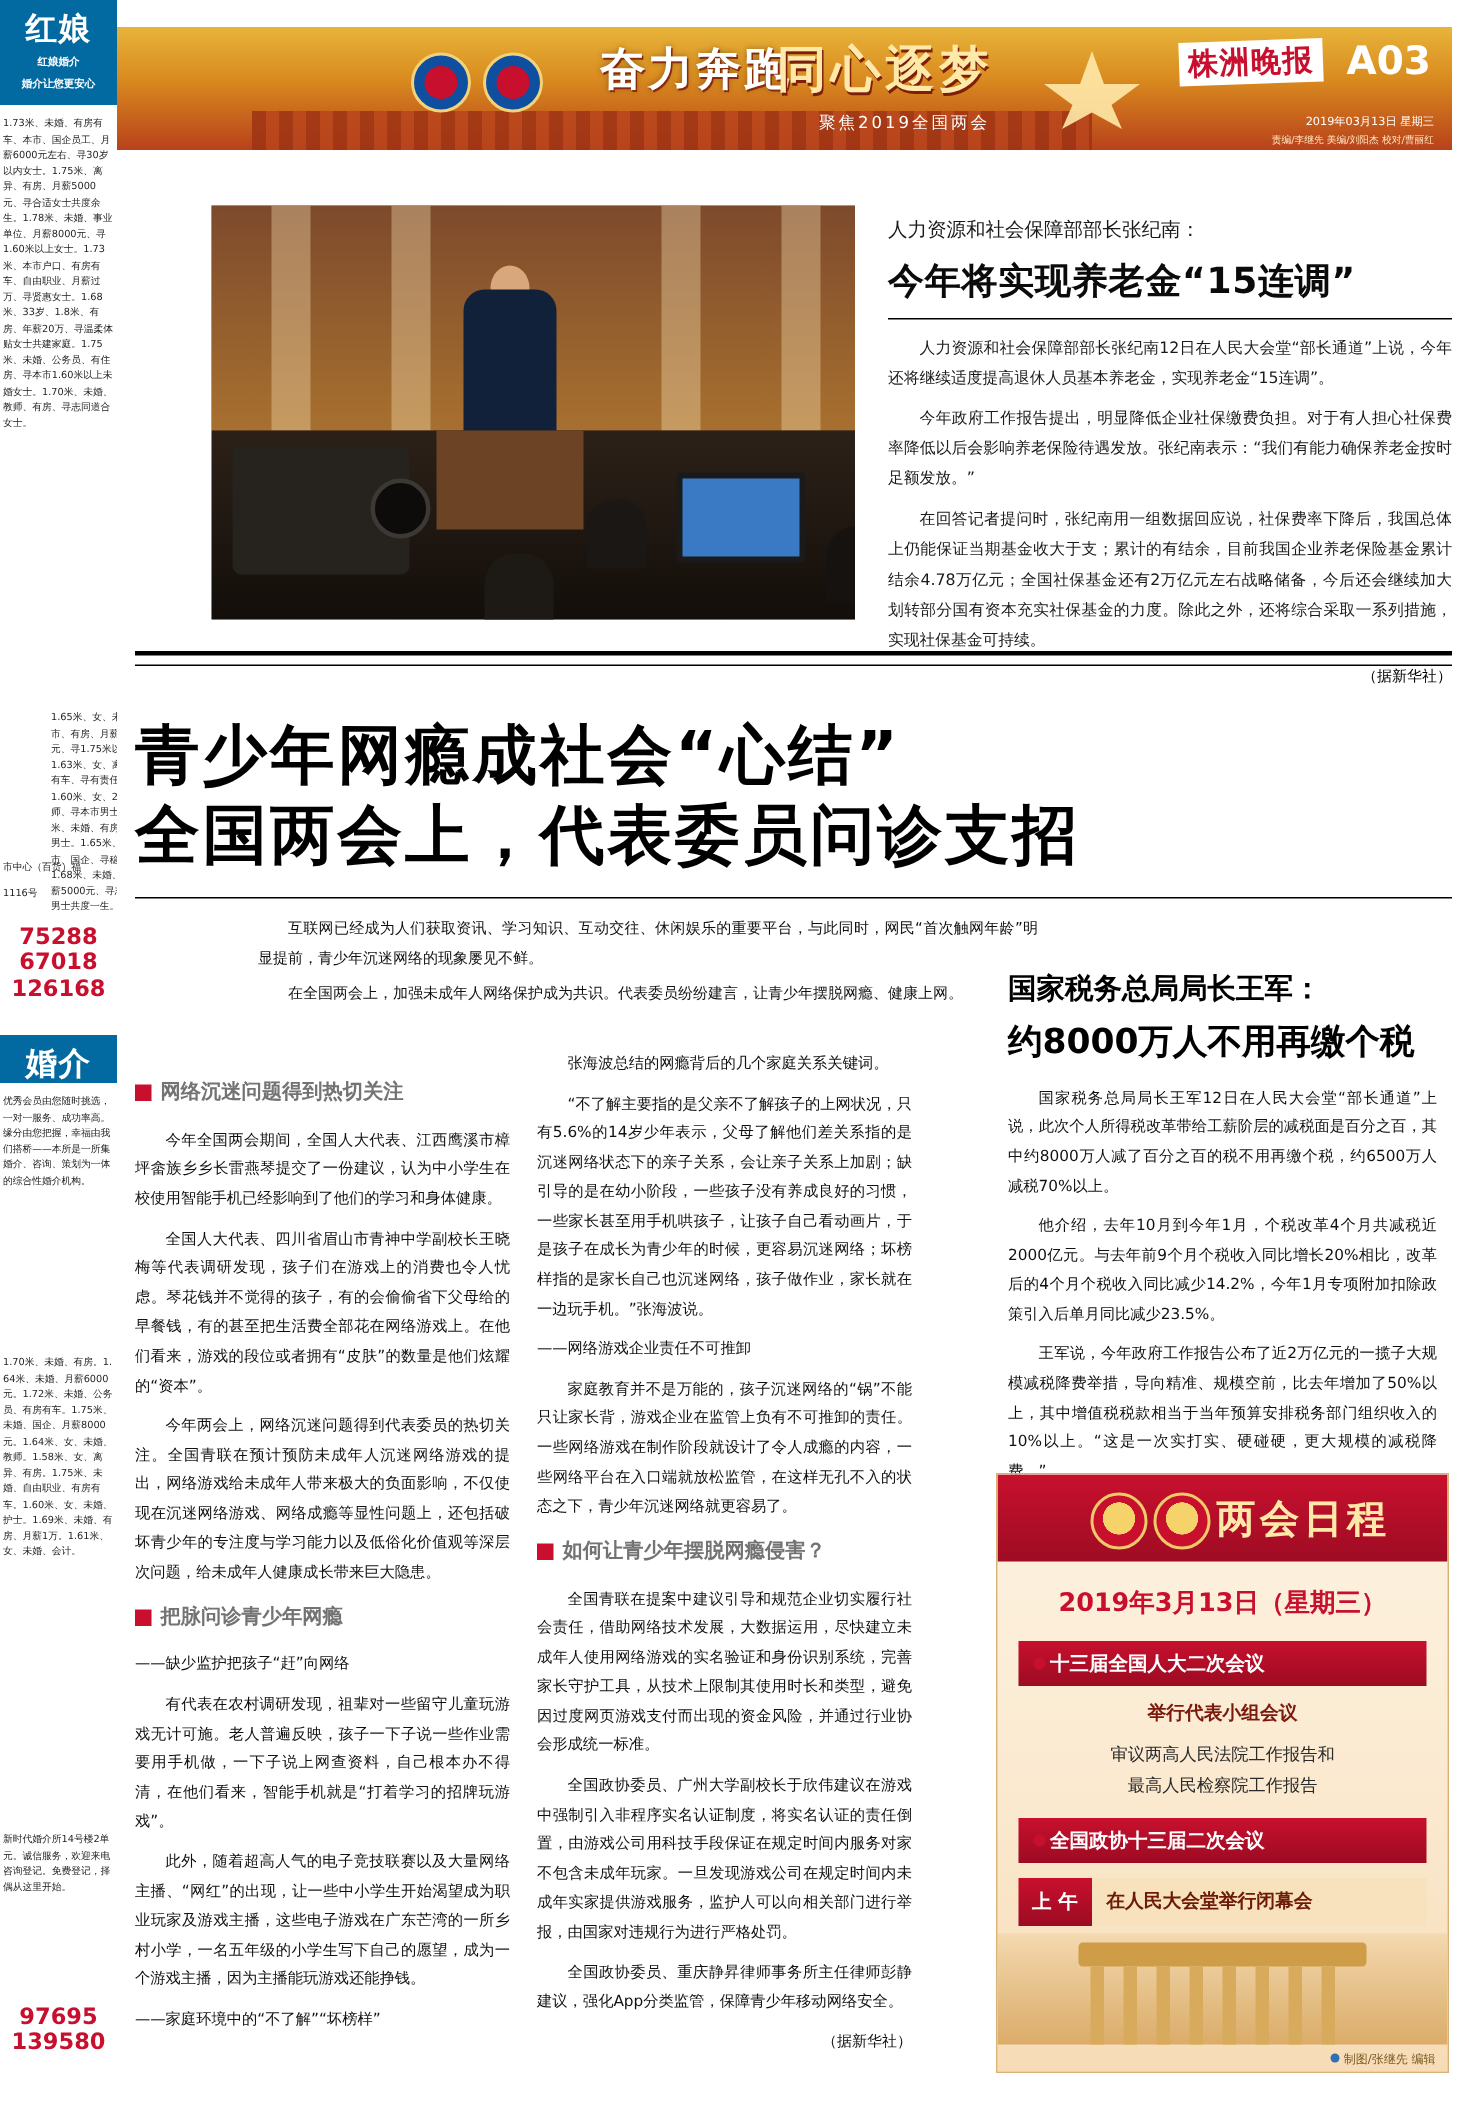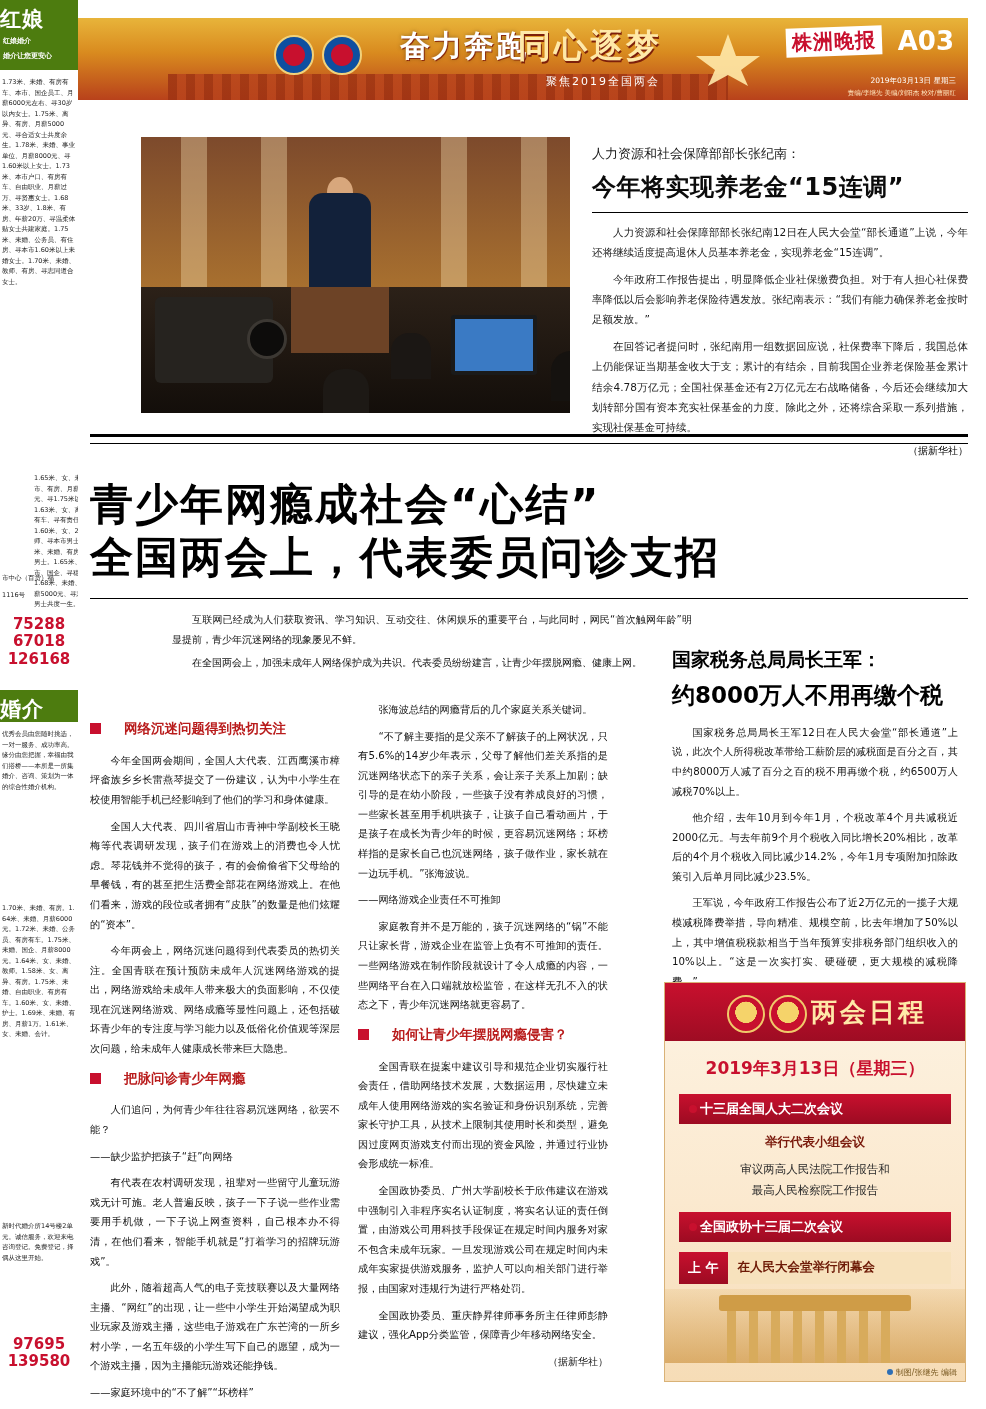--- a/index.html
+++ b/index.html
@@ -2,21 +2,21 @@
 <html><head>
 <meta charset="utf-8">
 <style>
   html,body{margin:0;padding:0;background:#ffffff;}
   body{width:986px;height:1409px;position:relative;font-family:"DejaVu Sans",sans-serif;color:#000;}
   .page{position:absolute;inset:0;width:986px;height:1409px;overflow:hidden;background:#fff;}
 
   
   .edge{position:absolute;left:0;top:0;width:78px;height:1409px;background:#fff;overflow:hidden;}
   .edge-block{position:absolute;left:0;width:78px;}
-  .edge-red{background:#4d7c0f;color:#fff;font-weight:bold;}
+  .edge-red{background:#0369a1;color:#fff;text-align:center;font-weight:bold;}
   .edge-title{font-size:21px;letter-spacing:1px;padding:5px 0 4px;}
   .edge-sub{font-size:7px;line-height:1.5;padding:2px 3px;color:#fff;}
   .edge-lines{font-size:6.5px;line-height:1.62;color:#222;padding:3px 2px;word-break:break-all;}
   .edge-num{color:#c8102e;font-weight:bold;font-size:15px;text-align:center;line-height:1.15;}
 
   
   .masthead{position:absolute;left:78px;top:18px;width:890px;height:82px;
     background:linear-gradient(180deg,#e8b43a 0%,#d98b1f 42%,#b8411b 100%);overflow:hidden;}
   .mast-left-flags{position:absolute;left:190px;top:14px;width:120px;height:46px;}
   .mast-big{position:absolute;left:322px;top:8px;font-size:30px;font-weight:bold;color:#ffffff;
@@ -66,21 +66,21 @@
   .mh2{font-size:43px;font-weight:bold;letter-spacing:2px;line-height:1.24;color:#000;font-family:Liberation Serif, serif;}
 
   
   .lead{position:absolute;left:172px;top:610px;width:520px;}
   .lead p{font-size:10px;line-height:1.95;margin:0 0 4px;text-indent:2em;text-align:justify;color:#111;}
 
   
   .col{position:absolute;font-size:10.2px;line-height:1.92;text-align:justify;color:#111;}
   .col p{margin:0 0 7px;text-indent:2em;}
   .col p.noind{text-indent:0;}
-  .sec-h{display:flex;align-items:center;gap:23px;font-size:13.5px;font-weight:bold;color:#b91c1c;margin:4px 0 9px;text-indent:0;}
+  .sec-h{display:flex;align-items:center;gap:6px;font-size:13.5px;font-weight:bold;color:#737373;margin:4px 0 9px;text-indent:0;}
   .sec-sq{width:11px;height:11px;background:#c8102e;display:inline-block;flex:0 0 auto;}
   .src{text-align:right;text-indent:0;font-size:10px;}
 
   .colA{left:90px;top:712px;width:250px;}
   .colB{left:358px;top:700px;width:250px;}
   .colC{left:672px;top:646px;width:286px;}
 
   .c3-head{font-size:19px;font-weight:bold;line-height:1.4;color:#000;text-indent:0;margin-bottom:12px;}
 
   
@@ -227,21 +227,20 @@
       <span>网络沉迷问题得到热切关注</span>
     </div>
     <p>今年全国两会期间，全国人大代表、江西鹰溪市樟坪畲族乡乡长雷燕琴提交了一份建议，认为中小学生在校使用智能手机已经影响到了他们的学习和身体健康。</p>
     <p>全国人大代表、四川省眉山市青神中学副校长王晓梅等代表调研发现，孩子们在游戏上的消费也令人忧虑。琴花钱并不觉得的孩子，有的会偷偷省下父母给的早餐钱，有的甚至把生活费全部花在网络游戏上。在他们看来，游戏的段位或者拥有“皮肤”的数量是他们炫耀的“资本”。</p>
     <p>今年两会上，网络沉迷问题得到代表委员的热切关注。全国青联在预计预防未成年人沉迷网络游戏的提出，网络游戏给未成年人带来极大的负面影响，不仅使现在沉迷网络游戏、网络成瘾等显性问题上，还包括破坏青少年的专注度与学习能力以及低俗化价值观等深层次问题，给未成年人健康成长带来巨大隐患。</p>
 
     <div class="sec-h">
       <span class="sec-sq"></span>
       <span>把脉问诊青少年网瘾</span>
     </div>
-    <p>人们追问，为何青少年往往容易沉迷网络，欲罢不能？</p>
     <p class="noind">——缺少监护把孩子“赶”向网络</p>
     <p>有代表在农村调研发现，祖辈对一些留守儿童玩游戏无计可施。老人普遍反映，孩子一下子说一些作业需要用手机做，一下子说上网查资料，自己根本办不得清，在他们看来，智能手机就是“打着学习的招牌玩游戏”。</p>
     <p>此外，随着超高人气的电子竞技联赛以及大量网络主播、“网红”的出现，让一些中小学生开始渴望成为职业玩家及游戏主播，这些电子游戏在广东芒湾的一所乡村小学，一名五年级的小学生写下自己的愿望，成为一个游戏主播，因为主播能玩游戏还能挣钱。</p>
     <p class="noind">——家庭环境中的“不了解”“坏榜样”</p>
 
   </div>
 
   <div class="col colB">
     <p>张海波总结的网瘾背后的几个家庭关系关键词。</p>
     <p>“不了解主要指的是父亲不了解孩子的上网状况，只有5.6%的14岁少年表示，父母了解他们差关系指的是沉迷网络状态下的亲子关系，会让亲子关系上加剧；缺引导的是在幼小阶段，一些孩子没有养成良好的习惯，一些家长甚至用手机哄孩子，让孩子自己看动画片，于是孩子在成长为青少年的时候，更容易沉迷网络；坏榜样指的是家长自己也沉迷网络，孩子做作业，家长就在一边玩手机。”张海波说。</p>

